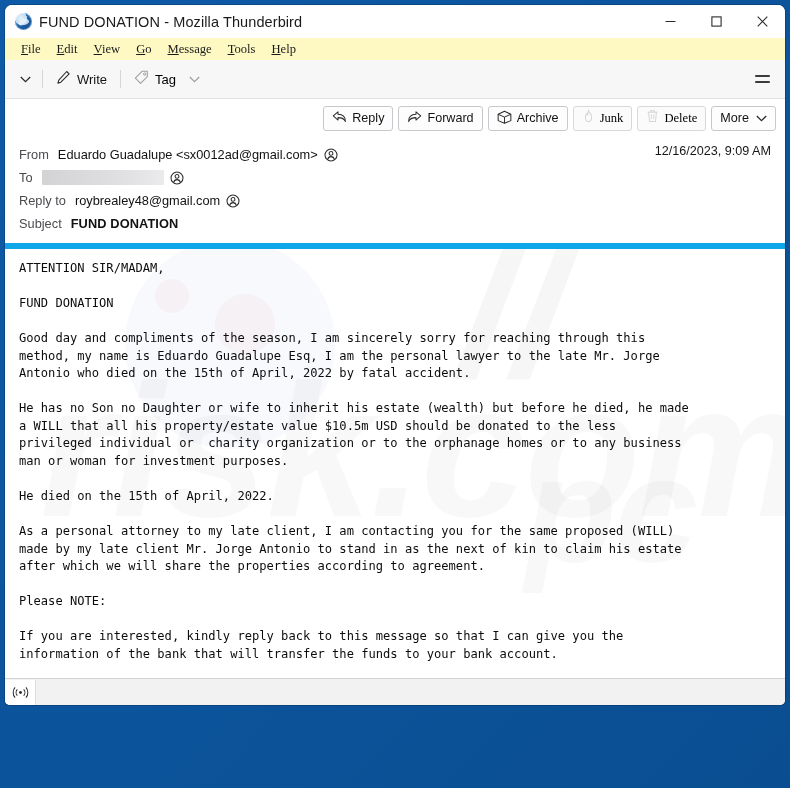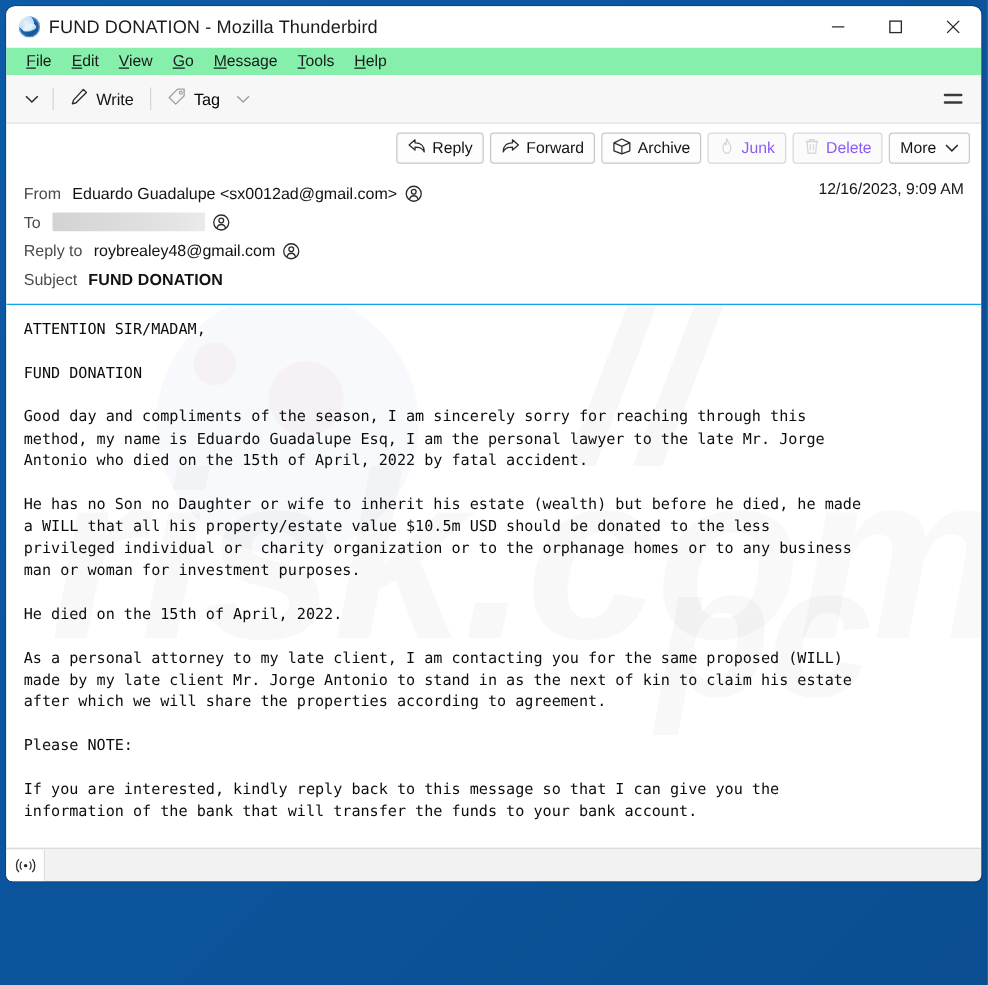--- a/index.html
+++ b/index.html
@@ -86,25 +86,26 @@
     align-items: center;
     justify-content: center;
     color: #2b2b2b;
   }
   .wc svg { display: block; }
 
   
   .menubar {
     height: 22px;
     min-height: 22px;
-    background: #86efac;
+    background: #fef9c3;
     display: flex;
     align-items: center;
     padding-left: 9px;
     gap: 1px;
+    font-family: Liberation Serif, serif;
   }
   .menu-item {
     font-size: 12.6px;
     color: #1b1b1b;
     padding: 2px 8px 2px 7px;
     white-space: nowrap;
   }
   .menu-item u { text-decoration: underline; }
 
   
@@ -185,23 +186,24 @@
     padding: 0 8px;
     font-size: 12.6px;
     color: #121212;
     background: #fdfdfd;
     border: 1px solid #c8c8cc;
     border-radius: 3px;
     white-space: nowrap;
     box-sizing: border-box;
   }
   .abtn.disabled {
-    color: #8b5cf6;
+    color: #000000;
     border-color: #d8d8dc;
     background: #fbfbfb;
+    font-family: Liberation Serif, serif;
   }
   .abtn.disabled svg { opacity: .45; }
   .split {
     display: flex;
     align-items: stretch;
   }
   .split .abtn:first-child {
     border-top-right-radius: 0;
     border-bottom-right-radius: 0;
     border-right: none;
@@ -209,21 +211,21 @@
   .split .abtn.arrow {
     border-top-left-radius: 0;
     border-bottom-left-radius: 0;
     padding: 0 5px;
   }
 
   
   .headerpane {
     background: #ffffff;
     padding: 6px 0 8px 0;
-    border-bottom: 1px solid #0ea5e9;
+    border-bottom: 6px solid #0ea5e9;
     position: relative;
     z-index: 2;
   }
   .hrow {
     display: flex;
     align-items: center;
     min-height: 23px;
     padding-left: 14px;
     position: relative;
   }

